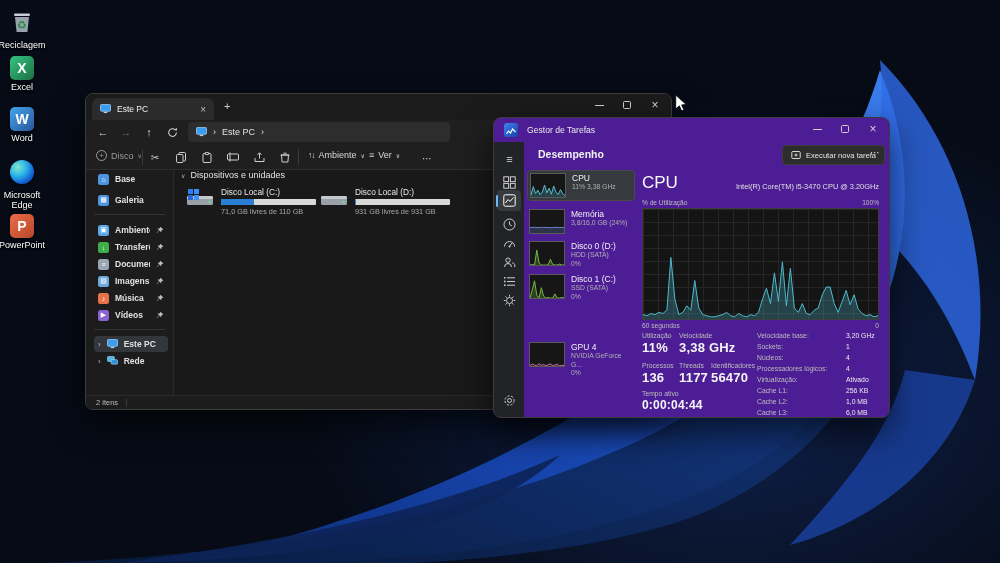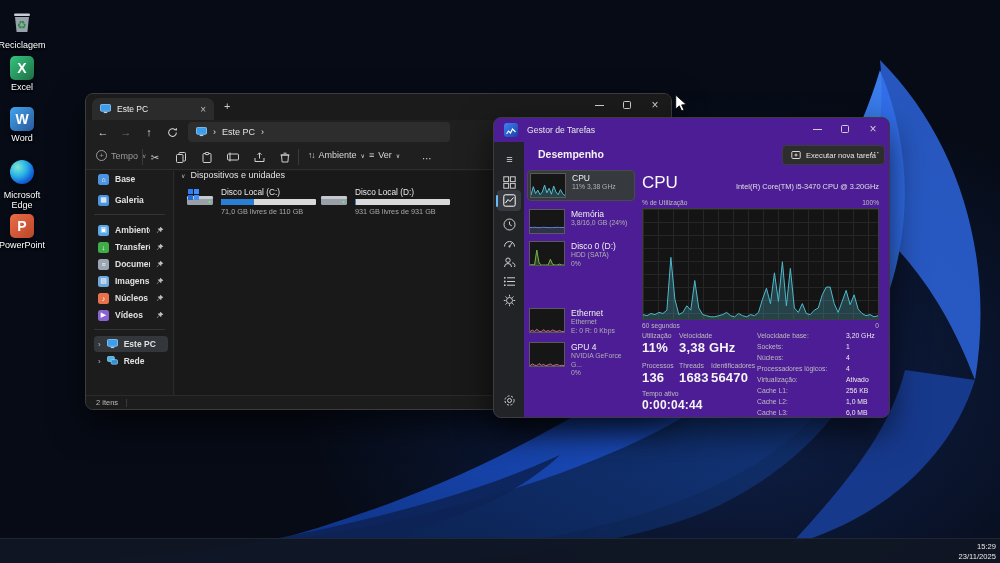--- a/index.html
+++ b/index.html
@@ -152,21 +152,21 @@
           </svg>
         <span>›</span>
         <span>Este PC</span>
         <span>›</span>
       </div>
     </div>
 
     <div class="xrow" style="top:50px;height:26px;background:#1f1f1f;border-bottom:1px solid #2e2e2e">
       <span class="tbtxt ab" style="left:10px;top:6px;color:#9a9a9a">
         <span style="display:inline-flex;width:11px;height:11px;border:1px solid #9a9a9a;border-radius:50%;align-items:center;justify-content:center;font-size:8px">+</span>
-        <span>Tempo</span>
+        <span>Disco</span>
         <span style="font-size:6px">∨</span>
       </span>
       <span class="vsep ab" style="left:56px;top:5px"></span>
       <span class="tbico ab" style="left:58px;top:3px">✂</span>
       <span class="tbico ab" style="left:84px;top:3px">
         <svg width="10" height="11" viewBox="0 0 10 11">
             <rect x="0.5" y="2.5" width="6.5" height="8" rx="1" fill="none" stroke="#cfcfcf"></rect>
             <path d="M3 2.5 V1.5 a1 1 0 0 1 1-1 h4.5 a1 1 0 0 1 1 1 v6.5 a1 1 0 0 1-1 1 H7.5" fill="none" stroke="#cfcfcf"></path>
           </svg>
       </span>
@@ -243,21 +243,21 @@
       </div>
       <div class="x-side-item" style="top:102px">
         <span class="sico" style="background:#6fa8dc">▨</span>
         <span class="lbl">Imagens</span>
         <svg class="pin" width="8" height="8" viewBox="0 0 10 10">
             <path d="M5.5 0.8 L9.2 4.5 L7 5.2 L6.4 7.8 L4.2 5.6 L1.4 8.9 L0.9 8.4 L3.9 5.3 L2 3.5 L4.8 2.9 Z" fill="#b9bdc4"></path>
           </svg>
       </div>
       <div class="x-side-item" style="top:119px">
         <span class="sico" style="background:#e8734a">♪</span>
-        <span class="lbl">Núcleos</span>
+        <span class="lbl">Música</span>
         <svg class="pin" width="8" height="8" viewBox="0 0 10 10">
             <path d="M5.5 0.8 L9.2 4.5 L7 5.2 L6.4 7.8 L4.2 5.6 L1.4 8.9 L0.9 8.4 L3.9 5.3 L2 3.5 L4.8 2.9 Z" fill="#b9bdc4"></path>
           </svg>
       </div>
       <div class="x-side-item" style="top:136px">
         <span class="sico" style="background:#8a63d2">▶</span>
         <span class="lbl">Vídeos</span>
         <svg class="pin" width="8" height="8" viewBox="0 0 10 10">
             <path d="M5.5 0.8 L9.2 4.5 L7 5.2 L6.4 7.8 L4.2 5.6 L1.4 8.9 L0.9 8.4 L3.9 5.3 L2 3.5 L4.8 2.9 Z" fill="#b9bdc4"></path>
           </svg>
@@ -462,31 +462,31 @@
             <path d="M0.00,100.00 L6.67,98.00 L13.33,100.00 L20.00,35.00 L26.67,92.00 L33.33,100.00 L40.00,100.00 L46.67,100.00 L53.33,100.00 L60.00,75.00 L66.67,97.00 L73.33,100.00 L80.00,100.00 L86.67,96.00 L93.33,100.00 L100.00,100.00 L100,100 L0,100 Z" fill="#77b546" fill-opacity="0.28"></path>
             <path d="M0.00,100.00 L6.67,98.00 L13.33,100.00 L20.00,35.00 L26.67,92.00 L33.33,100.00 L40.00,100.00 L46.67,100.00 L53.33,100.00 L60.00,75.00 L66.67,97.00 L73.33,100.00 L80.00,100.00 L86.67,96.00 L93.33,100.00 L100.00,100.00 " fill="none" stroke="#77b546" stroke-width="1" vector-effect="non-scaling-stroke"></path>
           </svg>
         </span>
       <span class="pi-text">
           <div class="pi-name">Disco 0 (D:)</div>
           <div class="pi-sub">HDD (SATA)</div>
           <div class="pi-sub">0%</div>
         </span>
     </div>
-    <div class="perf-item" style="top:188px">
+    <div class="perf-item" style="top:154px">
       <span class="thumb">
           <svg viewBox="0 0 100 100" preserveAspectRatio="none">
-            <path d="M0.00,98.00 L6.67,92.00 L13.33,98.00 L20.00,88.00 L26.67,97.00 L33.33,98.00 L40.00,90.00 L46.67,98.00 L53.33,94.00 L60.00,98.00 L66.67,91.00 L73.33,96.00 L80.00,98.00 L86.67,93.00 L93.33,98.00 L100.00,97.00 L100,100 L0,100 Z" fill="#bd6d94" fill-opacity="0.28"></path>
-            <path d="M0.00,98.00 L6.67,92.00 L13.33,98.00 L20.00,88.00 L26.67,97.00 L33.33,98.00 L40.00,90.00 L46.67,98.00 L53.33,94.00 L60.00,98.00 L66.67,91.00 L73.33,96.00 L80.00,98.00 L86.67,93.00 L93.33,98.00 L100.00,97.00 " fill="none" stroke="#bd6d94" stroke-width="1" vector-effect="non-scaling-stroke"></path>
+            <path d="M0.00,100.00 L6.67,65.00 L13.33,25.00 L20.00,88.00 L26.67,100.00 L33.33,55.00 L40.00,92.00 L46.67,100.00 L53.33,98.00 L60.00,100.00 L66.67,100.00 L73.33,82.00 L80.00,100.00 L86.67,100.00 L93.33,98.00 L100.00,100.00 L100,100 L0,100 Z" fill="#77b546" fill-opacity="0.28"></path>
+            <path d="M0.00,100.00 L6.67,65.00 L13.33,25.00 L20.00,88.00 L26.67,100.00 L33.33,55.00 L40.00,92.00 L46.67,100.00 L53.33,98.00 L60.00,100.00 L66.67,100.00 L73.33,82.00 L80.00,100.00 L86.67,100.00 L93.33,98.00 L100.00,100.00 " fill="none" stroke="#77b546" stroke-width="1" vector-effect="non-scaling-stroke"></path>
           </svg>
         </span>
       <span class="pi-text">
-          <div class="pi-name">Ethernet</div>
-          <div class="pi-sub">Ethernet</div>
-          <div class="pi-sub">E: 0 R: 0 Kbps</div>
+          <div class="pi-name">Disco 1 (C:)</div>
+          <div class="pi-sub">SSD (SATA)</div>
+          <div class="pi-sub">0%</div>
         </span>
     </div>
     <div class="perf-item" style="top:222px">
       <span class="thumb">
           <svg viewBox="0 0 100 100" preserveAspectRatio="none">
             <path d="M0.00,99.00 L6.67,91.00 L13.33,96.00 L20.00,99.00 L26.67,89.00 L33.33,97.00 L40.00,93.00 L46.67,99.00 L53.33,95.00 L60.00,91.00 L66.67,98.00 L73.33,96.00 L80.00,93.00 L86.67,99.00 L93.33,97.00 L100.00,98.00 L100,100 L0,100 Z" fill="#bd6d94" fill-opacity="0.28"></path>
             <path d="M0.00,99.00 L6.67,91.00 L13.33,96.00 L20.00,99.00 L26.67,89.00 L33.33,97.00 L40.00,93.00 L46.67,99.00 L53.33,95.00 L60.00,91.00 L66.67,98.00 L73.33,96.00 L80.00,93.00 L86.67,99.00 L93.33,97.00 L100.00,98.00 " fill="none" stroke="#bd6d94" stroke-width="1" vector-effect="non-scaling-stroke"></path>
           </svg>
         </span>
       <span class="pi-text">
@@ -509,21 +509,21 @@
     <span class="ab" style="left:148px;top:204px;font-size:6.6px;color:#bdbdbd">60 segundos</span>
     <span class="ab" style="left:148px;top:204px;width:237px;text-align:right;font-size:6.6px;color:#bdbdbd">0</span>
 
     <span class="statlbl" style="left:148px;top:214px">Utilização</span>
     <span class="statval" style="left:148px;top:222px">11%</span>
     <span class="statlbl" style="left:185px;top:214px">Velocidade</span>
     <span class="statval" style="left:185px;top:222px">3,38 GHz</span>
     <span class="statlbl" style="left:148px;top:244px">Processos</span>
     <span class="statval" style="left:148px;top:252px">136</span>
     <span class="statlbl" style="left:185px;top:244px">Threads</span>
-    <span class="statval" style="left:185px;top:252px">1683</span>
+    <span class="statval" style="left:185px;top:252px">1177</span>
     <span class="statlbl" style="left:217px;top:244px">Identificadores</span>
     <span class="statval" style="left:217px;top:252px">56470</span>
     <span class="statlbl" style="left:148px;top:272px">Tempo ativo</span>
     <span class="statval" style="left:148px;top:280px;font-size:12px">0:00:04:44</span>
 
     <span class="kvl" style="top:214px">Velocidade base:</span>
       <span class="kvv" style="top:214px">3,20 GHz</span>
     <span class="kvl" style="top:225px">Sockets:</span>
       <span class="kvv" style="top:225px">1</span>
     <span class="kvl" style="top:236px">Núcleos:</span>
@@ -537,21 +537,14 @@
     <span class="kvl" style="top:280px">Cache L2:</span>
       <span class="kvv" style="top:280px">1,0 MB</span>
     <span class="kvl" style="top:291px">Cache L3:</span>
       <span class="kvv" style="top:291px">6,0 MB</span>
   </div>
 
   <svg class="ab" style="left:674px;top:94px;z-index:50" width="14" height="18" viewBox="0 0 12 17">
     <path d="M1,1 L1,14.2 L4.4,11.2 L6.6,16 L8.8,15 L6.6,10.3 L11,10 Z" fill="#fff" stroke="#000" stroke-width="0.8"></path>
   </svg>
 
-  <div class="ab" style="left:0;top:538px;width:1000px;height:25px;background:rgba(16,22,36,0.95);border-top:1px solid rgba(255,255,255,0.07)">
-
-    <div class="ab" style="right:4px;top:3px;text-align:right;color:#eaeaea;font-size:7.6px;line-height:9.5px">
-      <div>15:29</div>
-      <div>23/11/2025</div>
-    </div>
-  </div>
 
 </div>
 
 </body></html>

